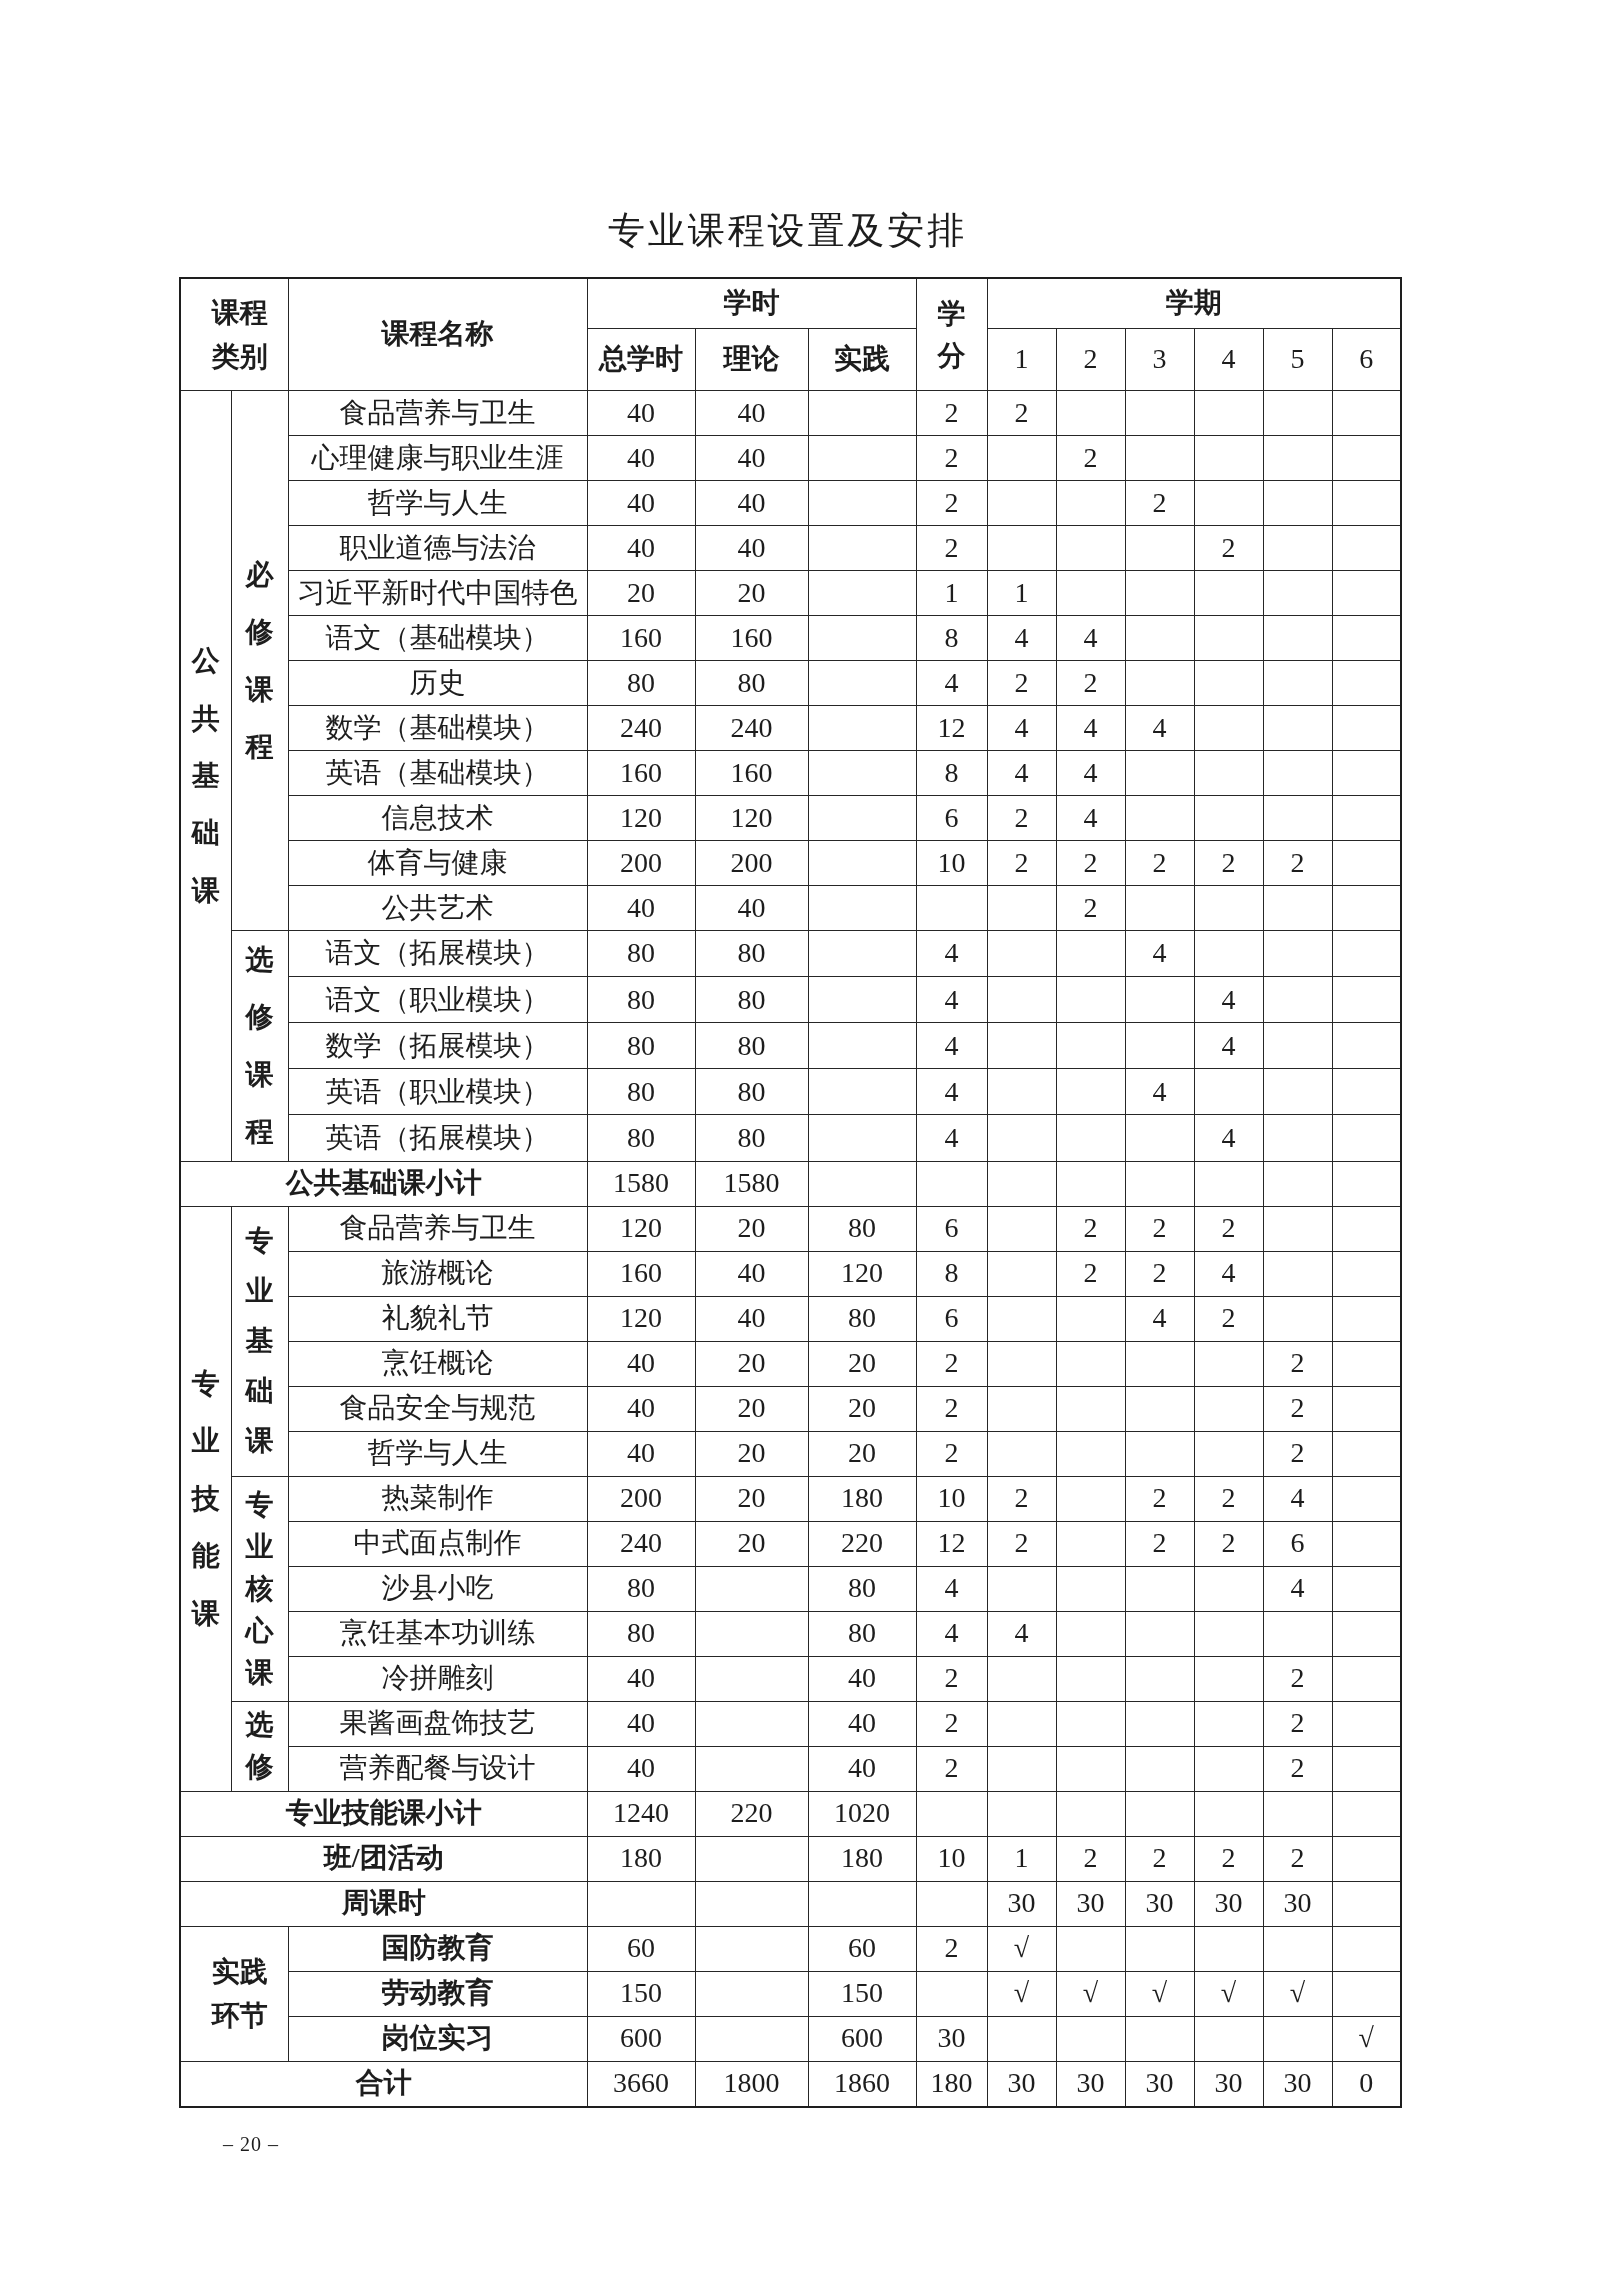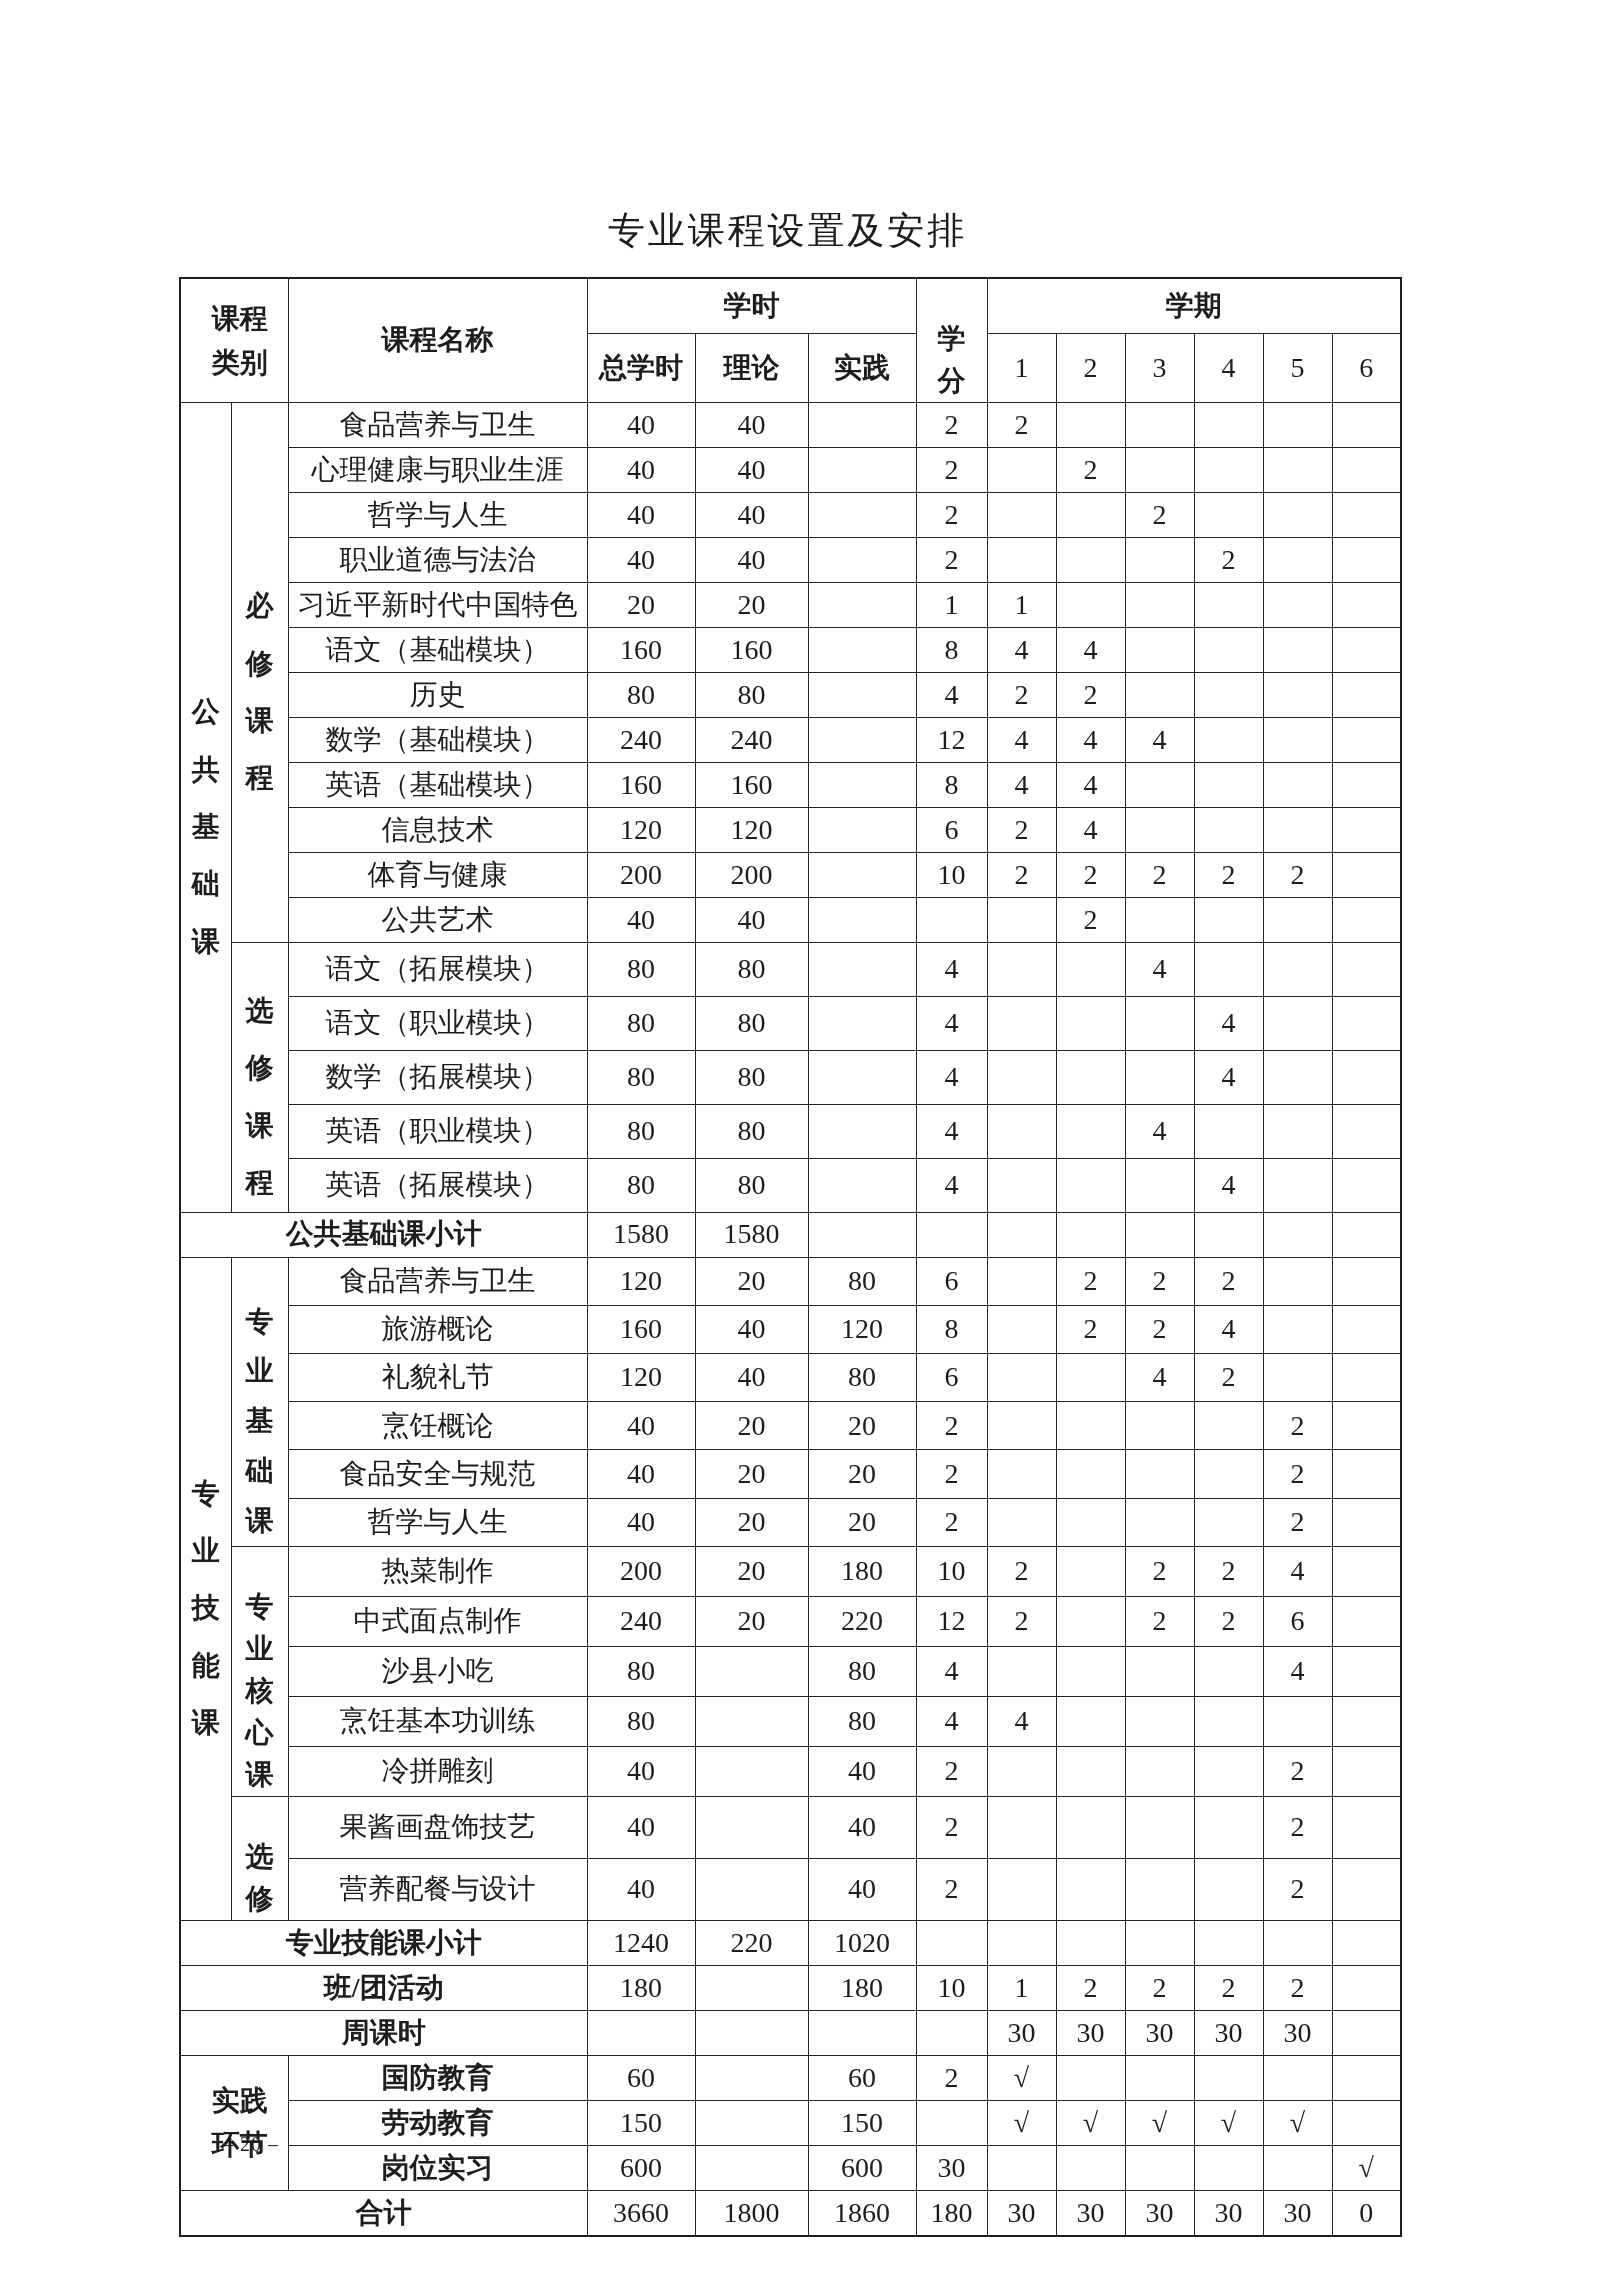--- a/index.html
+++ b/index.html
@@ -18,21 +18,21 @@
   }
   td{
     border:1.5px solid #262626;
     text-align:center;vertical-align:middle;
     font-size:28px;line-height:1.15;
     padding:0;height:44px;overflow:hidden;
   }
   tr.hr1 td{height:49px;}
   tr.hr2 td{height:61px;}
   .b{font-weight:bold;}
-  .vstack{display:inline-block;width:1.08em;word-break:break-all;font-weight:bold;margin-top:39px;}
+  .vstack{display:inline-block;width:1.08em;word-break:break-all;font-weight:bold;}
   .lh2{line-height:2.05;font-family:Liberation Serif, serif;}
   .lh18{line-height:1.78;}
   .lh15{line-height:1.5;}
   .wrap2{display:inline-block;width:2.4em;word-break:break-all;line-height:1.55;font-weight:bold;text-align:right;}
   .page-number{
     position:absolute;left:223px;top:2133px;
     font-size:20px;letter-spacing:1px;
   }
 </style>
 </head>

